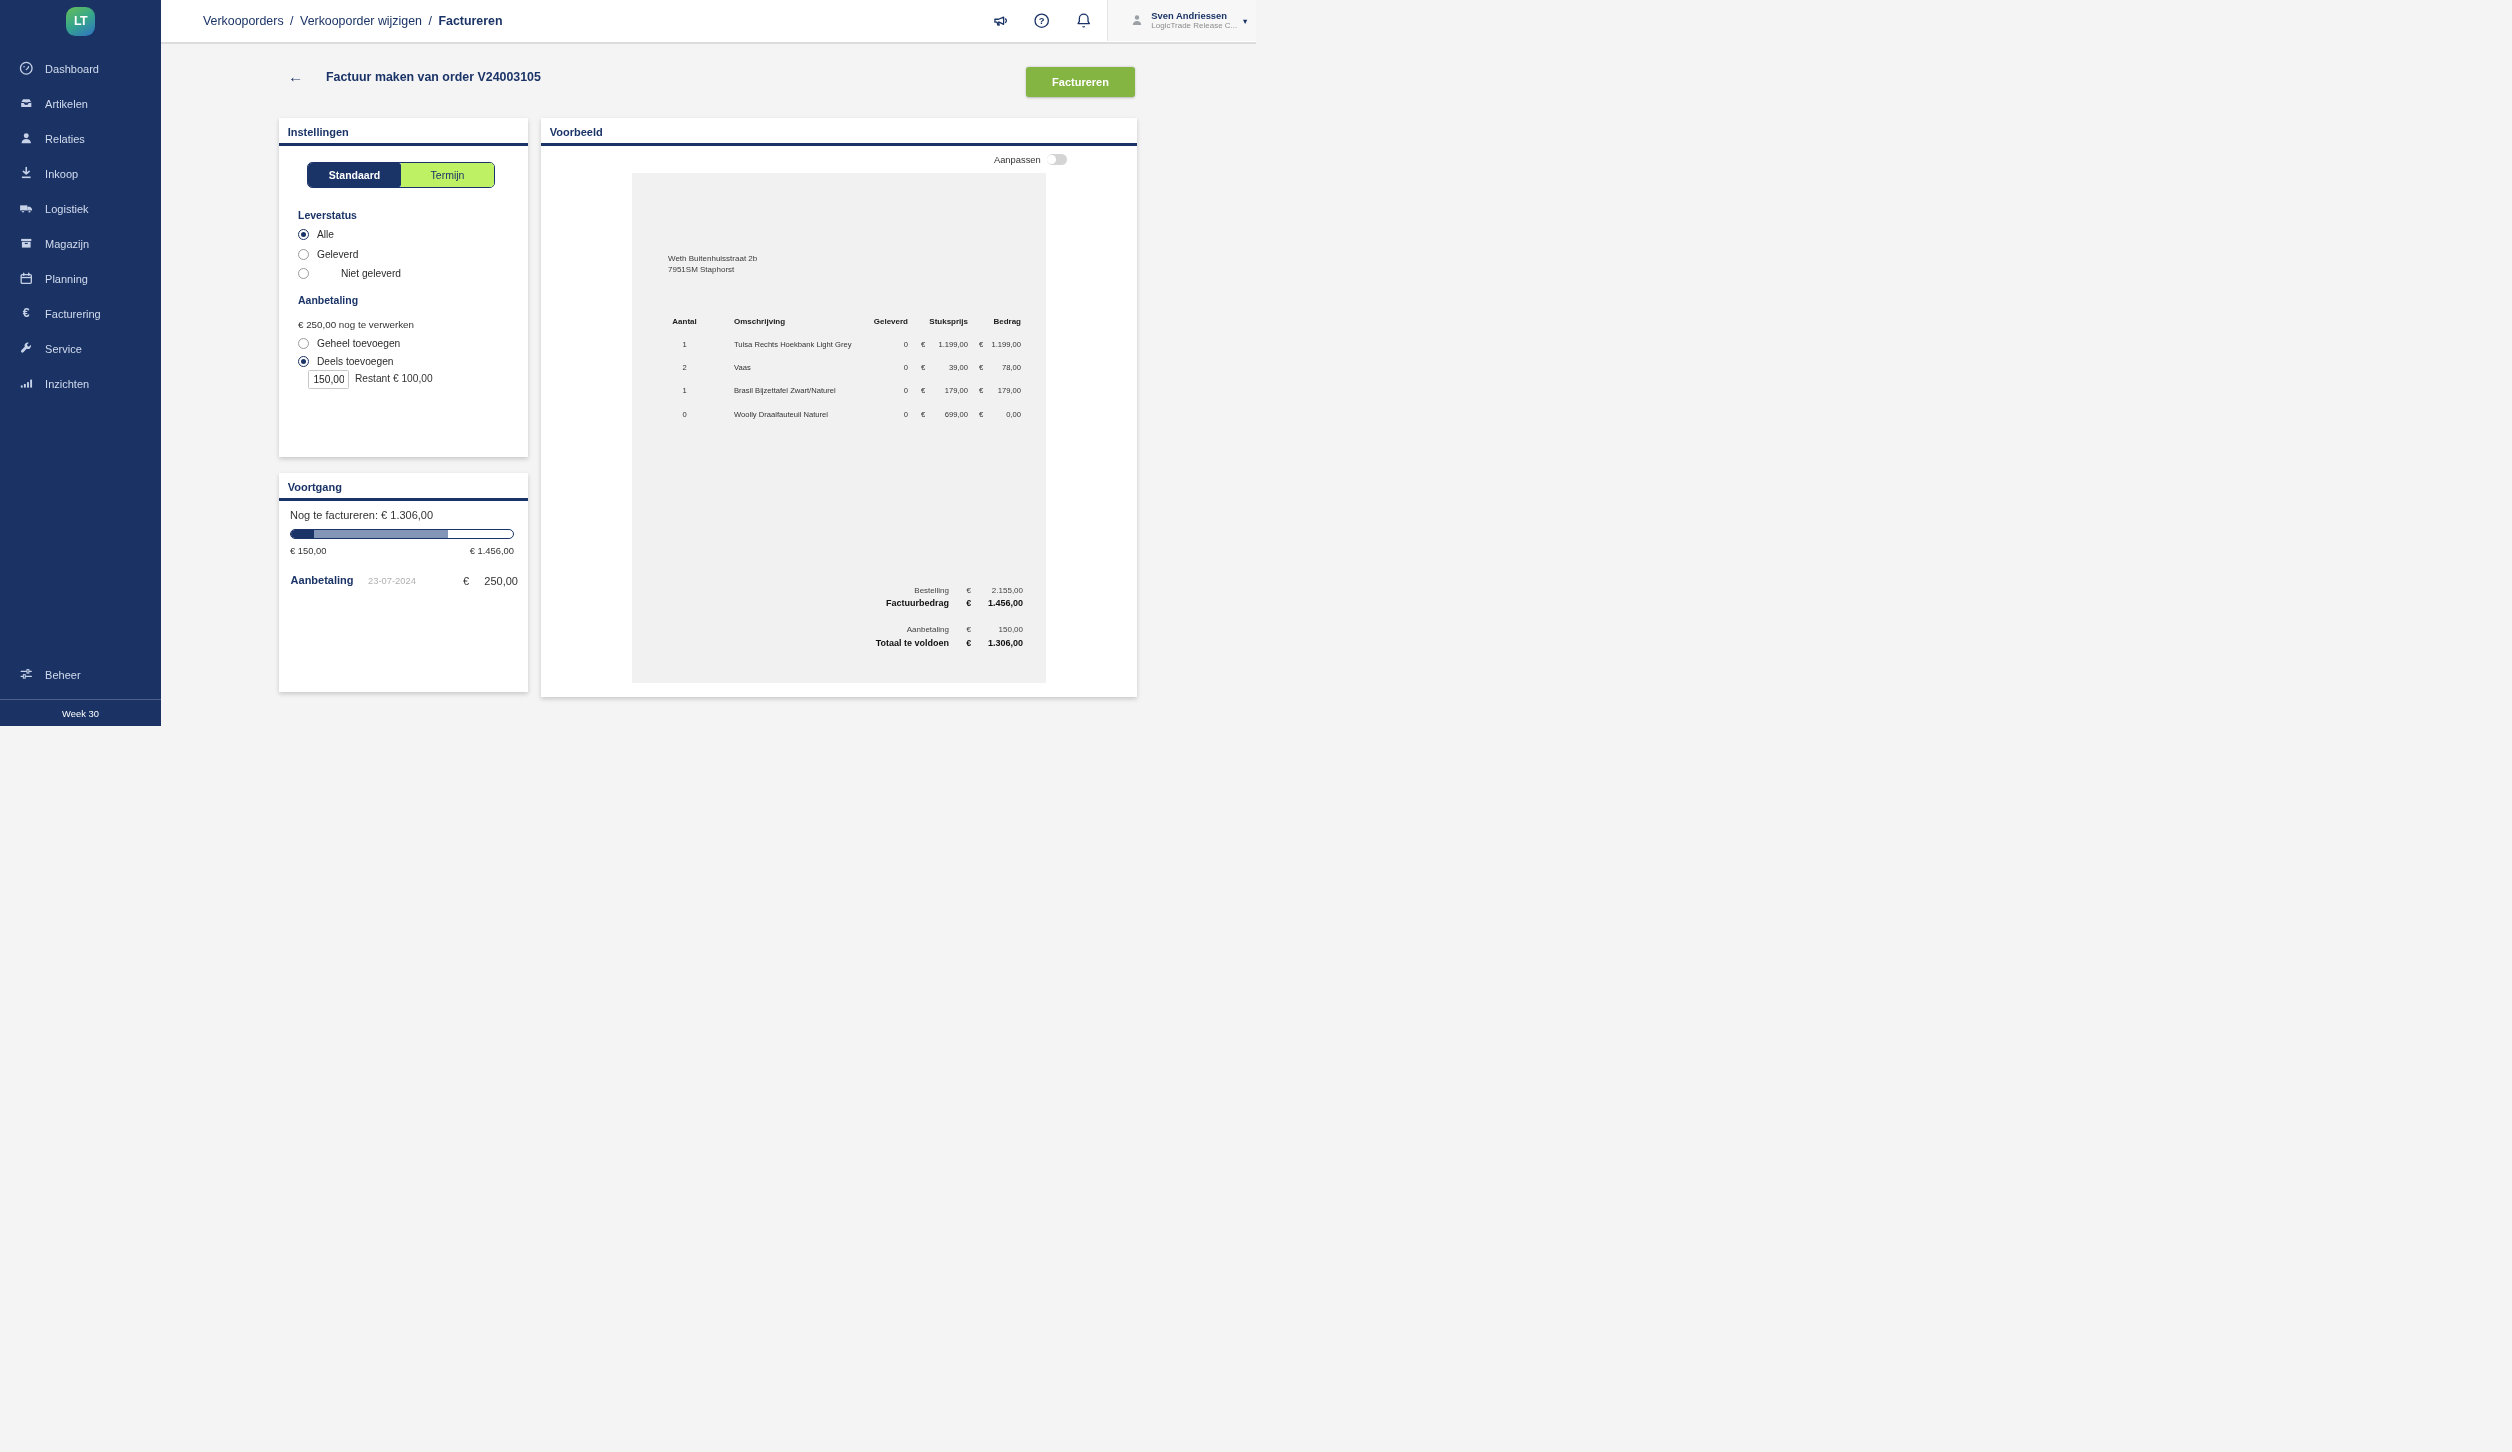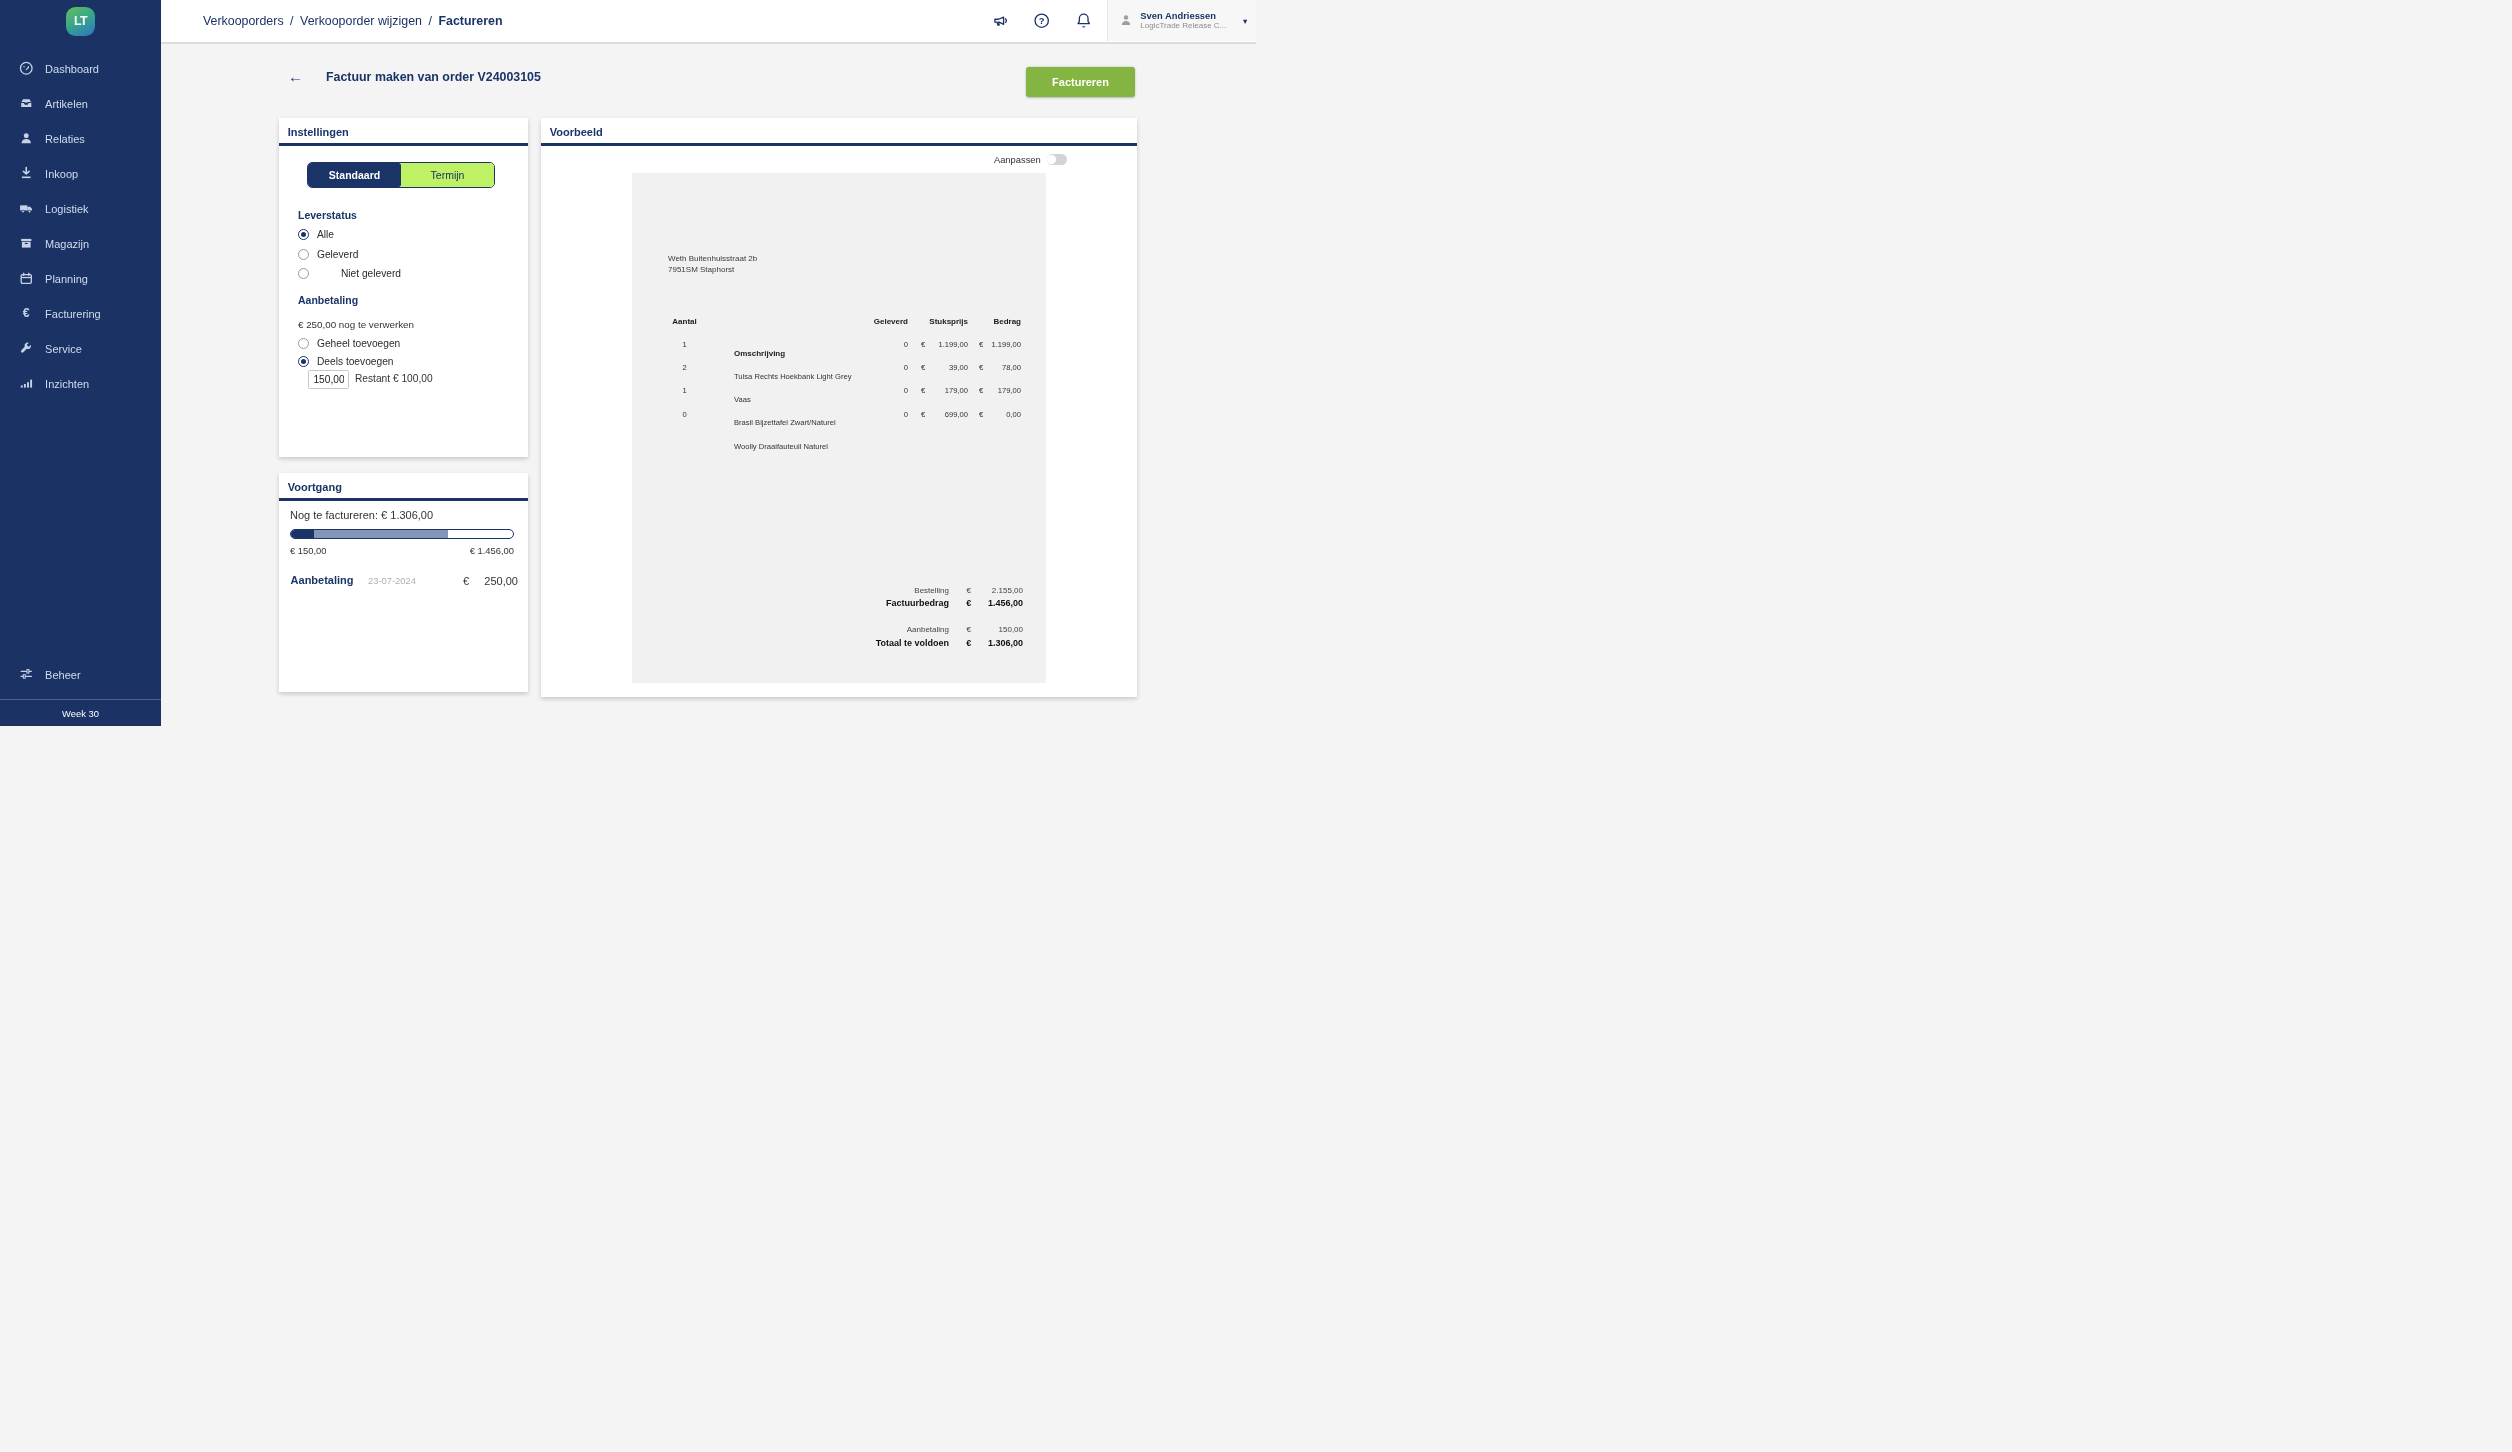--- a/index.html
+++ b/index.html
@@ -64,21 +64,21 @@
     position:absolute; left:42px; top:0; height:41px;
     display:flex; align-items:center; gap:6.5px;
     color:#1B3467; font-size:12.4px;
   }
   .breadcrumb .crumb-last { font-weight:bold; }
   .breadcrumb .sep { color:#1B3467; }
   .top-icon { position:absolute; top:12.4px; width:17.4px; height:17.4px; cursor:pointer; }
   .user-block {
     position:absolute; right:0; top:0; width:149px; height:41px;
     background:#f7f7f7; border-left:0.7px solid #e6e6e6;
-    display:flex; align-items:center; padding-left:11px; cursor:pointer;
+    display:flex; align-items:center; padding-left:22px; cursor:pointer;
   }
   .user-texts { margin-left:7.3px; }
   .user-name { color:#1B3467; font-size:9.4px; font-weight:bold; line-height:11.6px; }
   .user-org { color:#8c8c8c; font-size:8px; line-height:10.2px; }
   .user-caret { position:absolute; right:7.3px; top:17.4px; color:#1B3467; font-size:7.3px; }
 
   
   .back-arrow { position:absolute; left:288px; top:68px; color:#1B3467; font-size:15.3px; font-weight:bold; cursor:pointer; }
   .page-title { position:absolute; left:326px; top:70px; color:#1B3467; font-size:12.4px; font-weight:bold; }
   .action-btn {
@@ -156,21 +156,21 @@
   }
   .invoice-page {
     position:absolute; left:91px; top:55px; width:414px; height:510px;
     background:#f1f1f1;
   }
   .inv-addr1 { position:absolute; left:36px; top:81px; font-size:8px; color:#3a3a3a; }
   .inv-addr2 { position:absolute; left:36px; top:92px; font-size:8px; color:#3a3a3a; }
   .inv-row { position:absolute; left:0; width:414px; height:10.2px; font-size:7.6px; color:#333; }
   .inv-head { font-weight:bold; color:#1c1c1c; font-size:8px; }
   .c-qty   { position:absolute; left:32px;  width:41px; text-align:center; }
-  .c-desc  { position:absolute; left:102px; width:131px;margin-top:32px; }
+  .c-desc  { position:absolute; left:102px; width:131px; }
   .c-del   { position:absolute; left:225px; width:51px; text-align:right; }
   .c-pcur  { position:absolute; left:289px; width:8.7px; }
   .c-price { position:absolute; left:294px; width:42px; text-align:right; }
   .c-acur  { position:absolute; left:347px; width:8.7px; }
   .c-amt   { position:absolute; left:352px; width:37px; text-align:right; }
   .t-row { position:absolute; left:0; width:414px; height:11px; font-size:8px; color:#444; }
   .t-row.bold { font-weight:bold; color:#111; font-size:9px; }
   .t-label { position:absolute; left:208px; width:109px; text-align:right; }
   .t-cur   { position:absolute; left:331px; width:11.6px; text-align:center; }
   .t-val   { position:absolute; left:340px; width:51px; text-align:right; }

